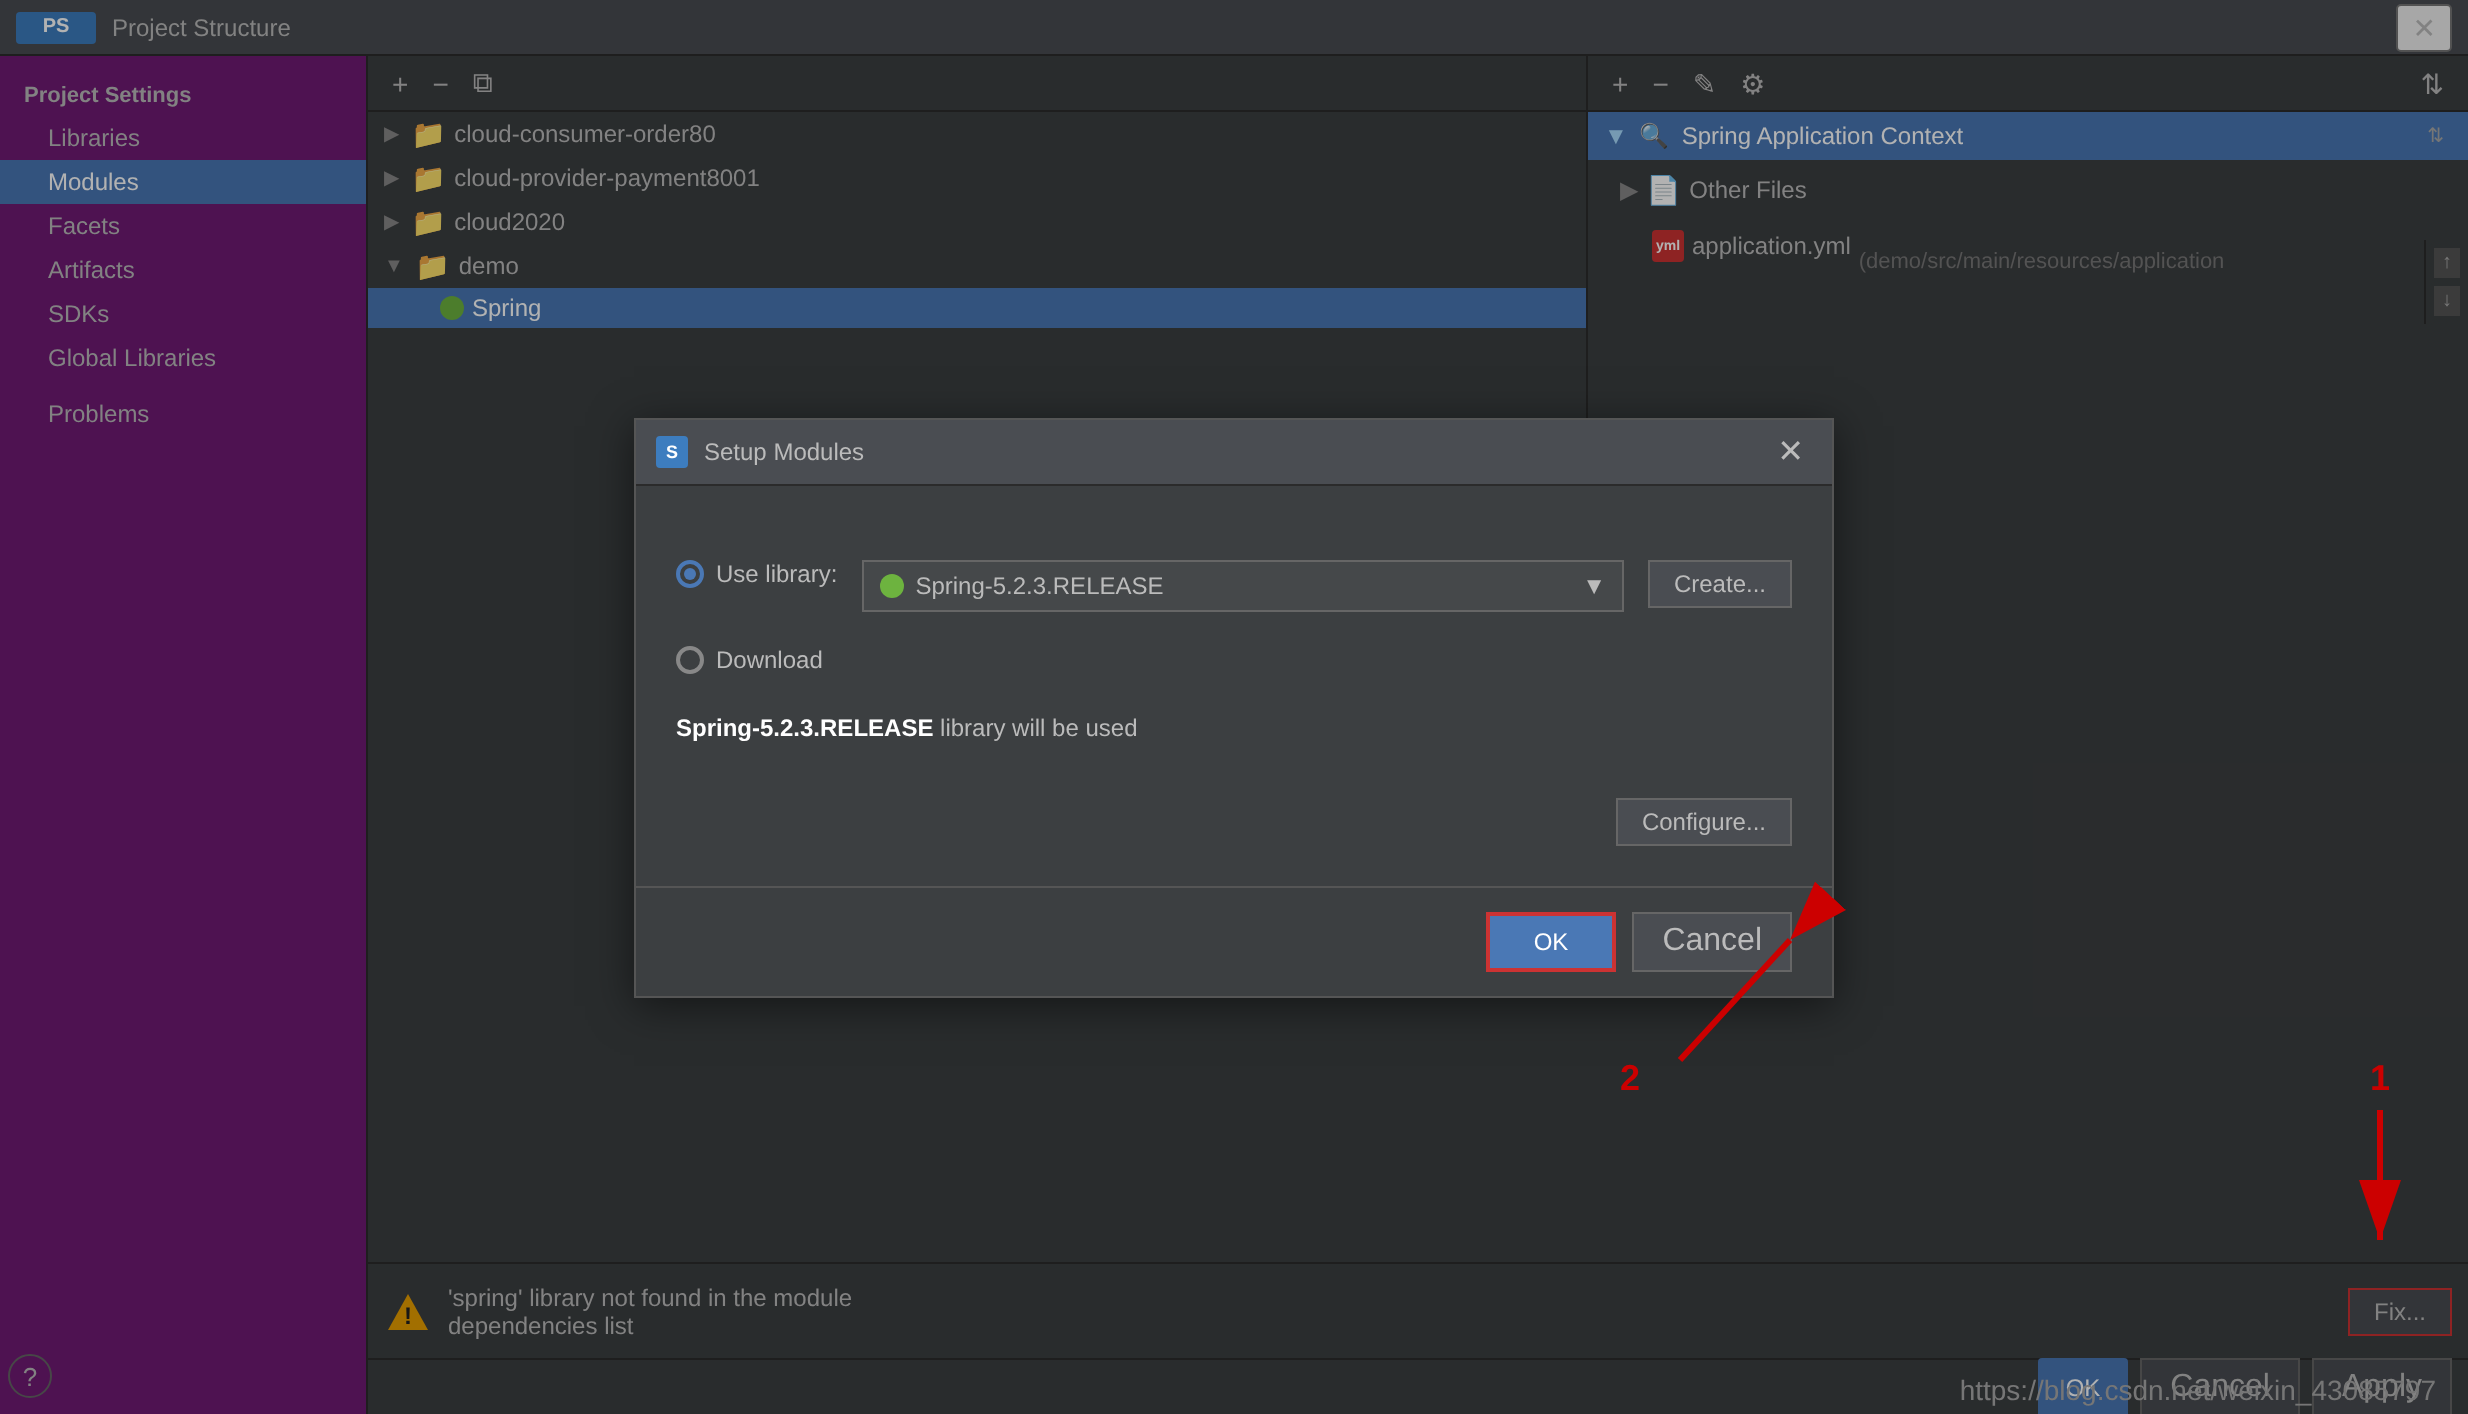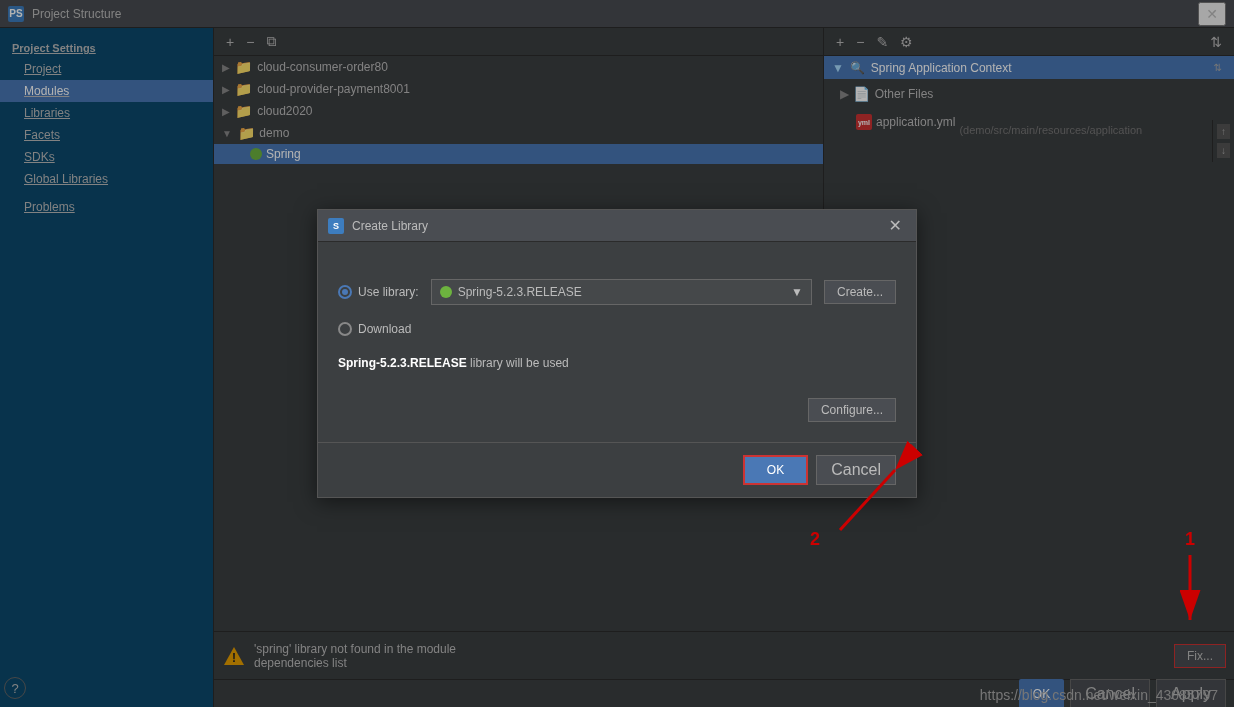--- a/index.html
+++ b/index.html
@@ -32,21 +32,21 @@
       padding: 0 8px;
       justify-content: space-between;
       border-bottom: 1px solid #2b2b2b;
     }
     .title-bar-left {
       display: flex;
       align-items: center;
       gap: 8px;
     }
     .title-bar-icon {
-      width: 16px;
+      width: 40px;
       height: 16px;
       background: #3d7dbf;
       border-radius: 2px;
       display: flex;
       align-items: center;
       justify-content: center;
       color: white;
       font-size: 10px;
       font-weight: bold;
     }
@@ -63,26 +63,25 @@
 
     
     .content-area {
       display: flex;
       flex: 1;
       overflow: hidden;
     }
 
     
     .sidebar {
-      width: 214px;
-      background: #0c4a6e;
+      width: 184px;
+      background: #701a75;
       border-right: 1px solid #2b2b2b;
       padding: 8px 0;
       flex-shrink: 0;
-      text-decoration: underline;
     }
     .sidebar-section-title {
       color: #bbbbbb;
       font-size: 11px;
       font-weight: bold;
       padding: 6px 12px 4px 12px;
     }
     .sidebar-item {
       padding: 4px 12px 4px 24px;
       cursor: pointer;
@@ -318,21 +317,21 @@
       font-size: 16px;
       padding: 0 4px;
     }
 
     .dialog-content {
       padding: 20px;
     }
 
     .dialog-row {
       display: flex;
-      align-items: center;
+      align-items: flex-start;
       gap: 12px;
       margin-bottom: 12px;
       margin-top: 17px;
     }
 
     .radio-option {
       display: flex;
       align-items: center;
       gap: 6px;
       cursor: pointer;
@@ -469,24 +468,24 @@
       <div class="title-bar-icon">PS</div>
       <span class="title-bar-title">Project Structure</span>
     </div>
     <button class="title-bar-close">✕</button>
   </div>
 
   <div class="content-area">
 
     <div class="sidebar">
       <div class="sidebar-section-title">Project Settings</div>
-      <div class="sidebar-item">Project</div>
+      <div class="sidebar-item">Libraries</div>
       <div class="sidebar-item active">Modules</div>
-      <div class="sidebar-item">Libraries</div>
       <div class="sidebar-item">Facets</div>
+      <div class="sidebar-item">Artifacts</div>
       <div class="sidebar-item">SDKs</div>
       <div class="sidebar-item">Global Libraries</div>
       <div style="margin-top:6px;" class="sidebar-item">Problems</div>
       <div style="position:absolute; bottom: 8px; left: 4px;">
         <button class="help-btn">?</button>
       </div>
     </div>
 
     <div class="right-panel">
       <div class="main-split">
@@ -588,21 +587,21 @@
     </div>
   </div>
 </div>
 
 <div class="dialog-overlay">
   <div class="dialog">
 
     <div class="dialog-title-bar">
       <div class="dialog-title-left">
         <div class="dialog-title-icon">S</div>
-        <span class="dialog-title-text">Create Library</span>
+        <span class="dialog-title-text">Setup Modules</span>
       </div>
       <button class="dialog-close">✕</button>
     </div>
 
     <div class="dialog-content">
 
       <div class="dialog-row">
         <div class="radio-option">
           <div class="radio-circle checked"></div>
           <span>Use library:</span>

